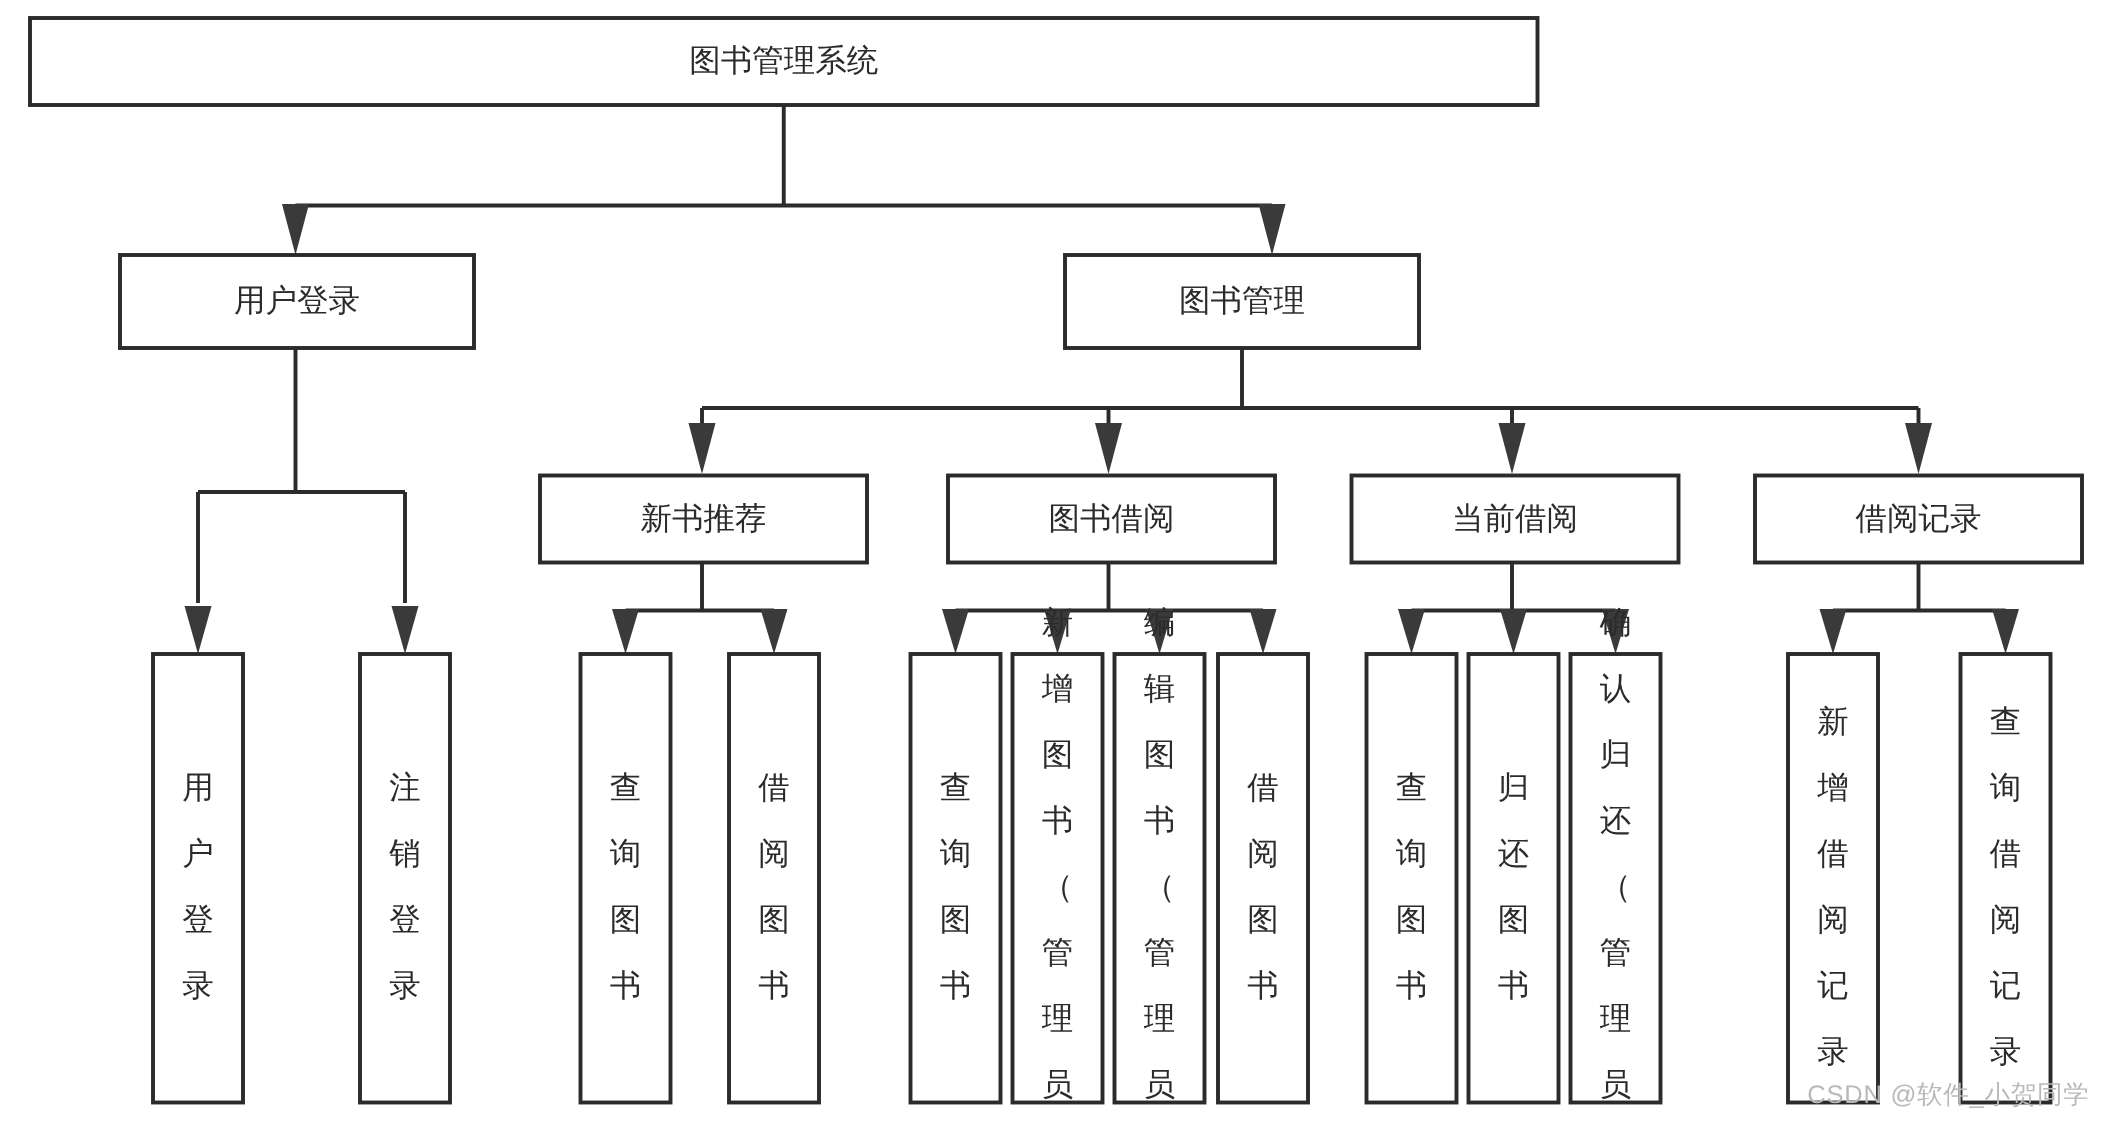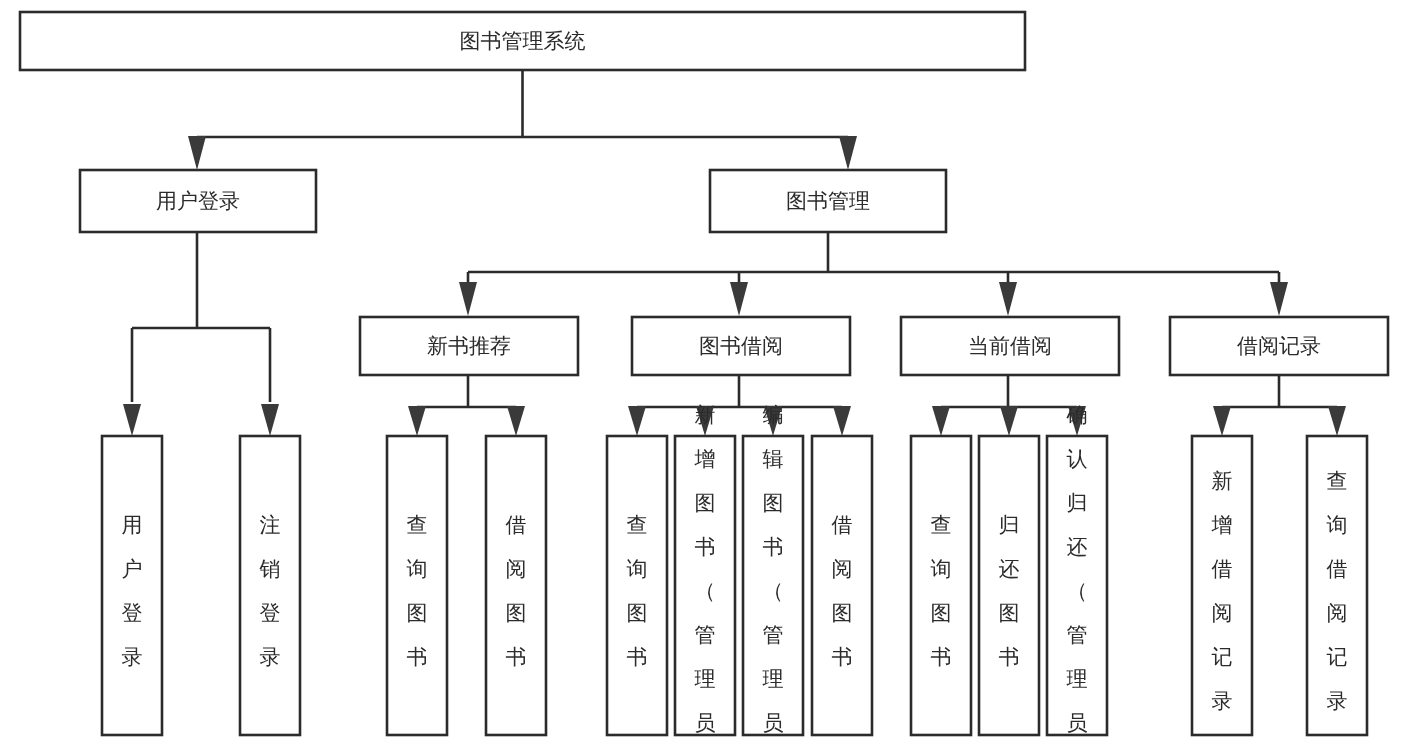--- a/index.html
+++ b/index.html
@@ -243,14 +243,15 @@
       <text class="node-label-v" x="1222" y="0"><tspan x="1222" y="487.8">新</tspan><tspan x="1222" y="531.8">增</tspan><tspan x="1222" y="575.8">借</tspan><tspan x="1222" y="619.8">阅</tspan><tspan x="1222" y="663.8">记</tspan><tspan x="1222" y="707.8">录</tspan></text>
     </g>
 
     <g>
       <rect class="node-rect" x="1307" y="436" width="60" height="299"></rect>
       <text class="node-label-v" x="1337" y="0"><tspan x="1337" y="487.8">查</tspan><tspan x="1337" y="531.8">询</tspan><tspan x="1337" y="575.8">借</tspan><tspan x="1337" y="619.8">阅</tspan><tspan x="1337" y="663.8">记</tspan><tspan x="1337" y="707.8">录</tspan></text>
     </g>
 
   </svg>
 
+  <div class="watermark">CSDN @软件_小贺同学</div>
 
 </div>
 
 </body></html>

